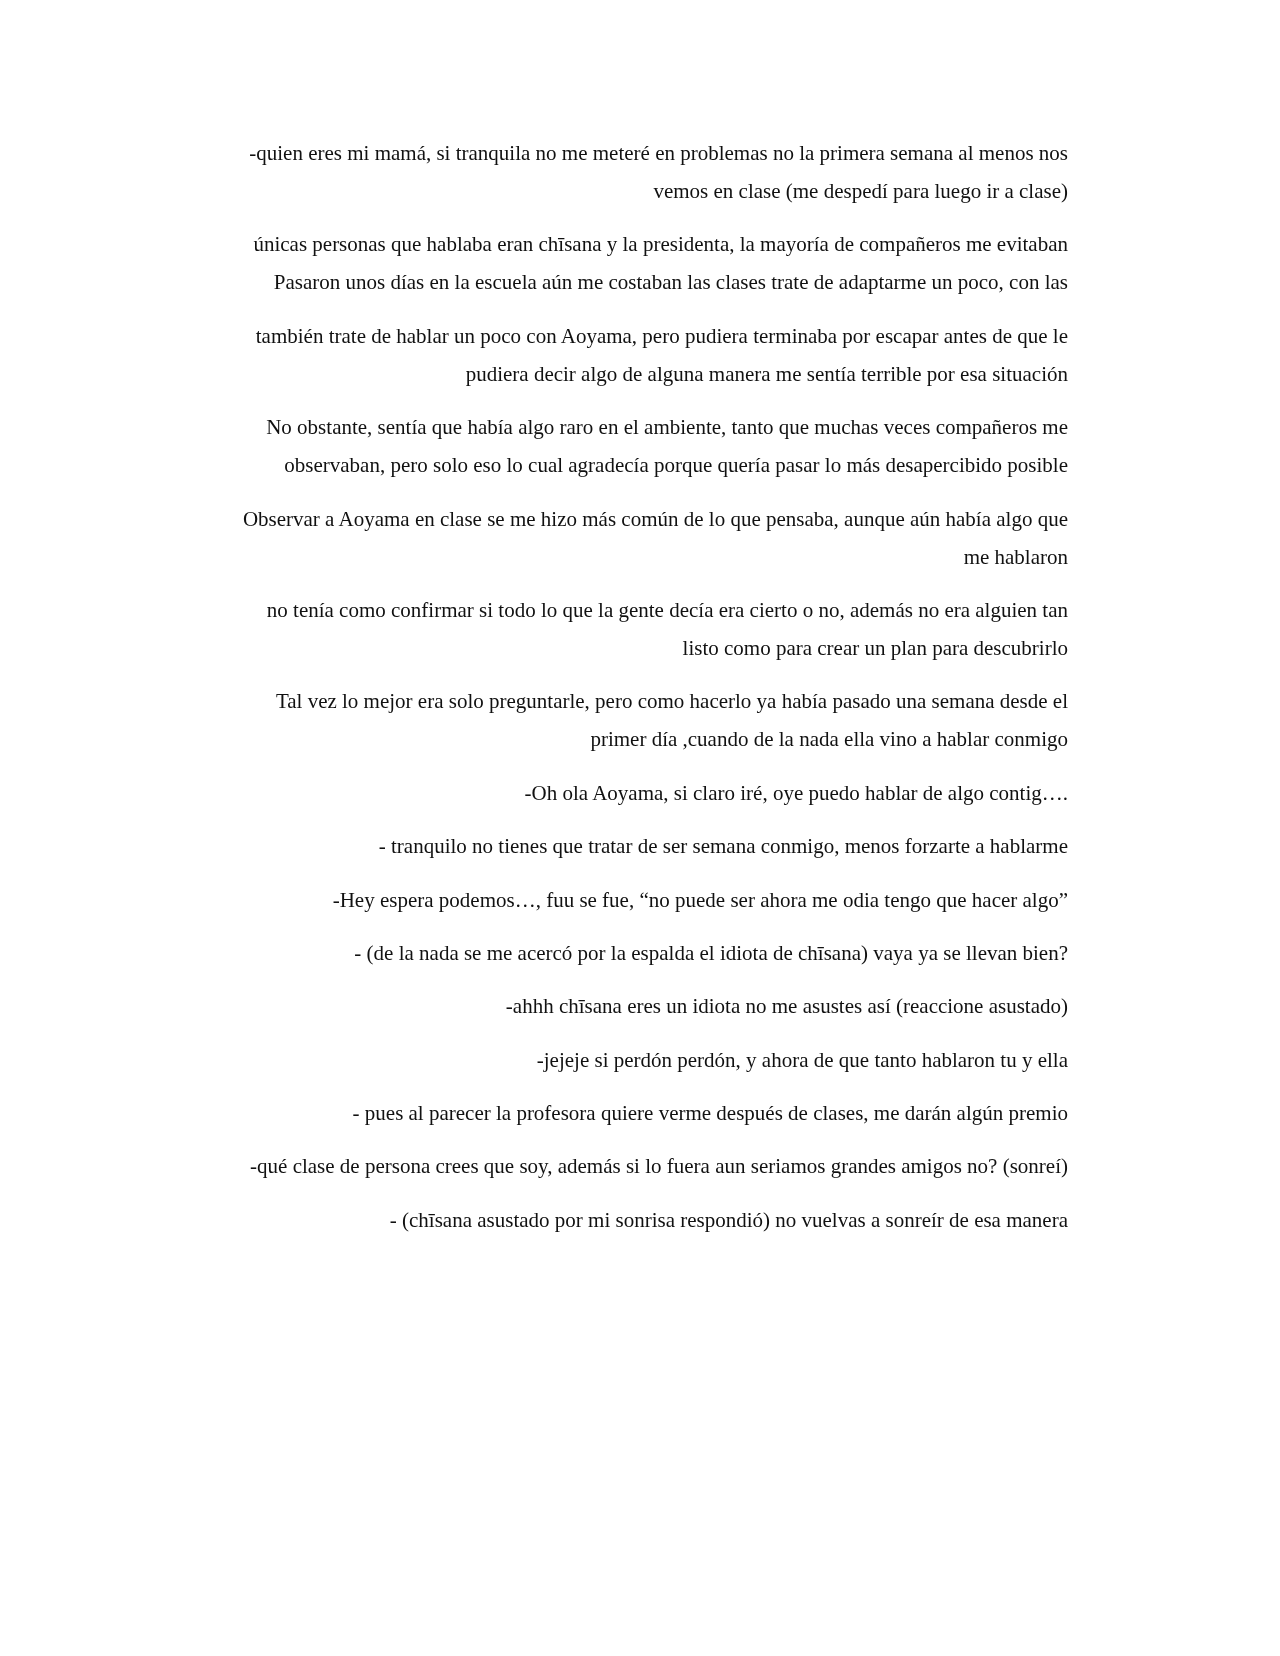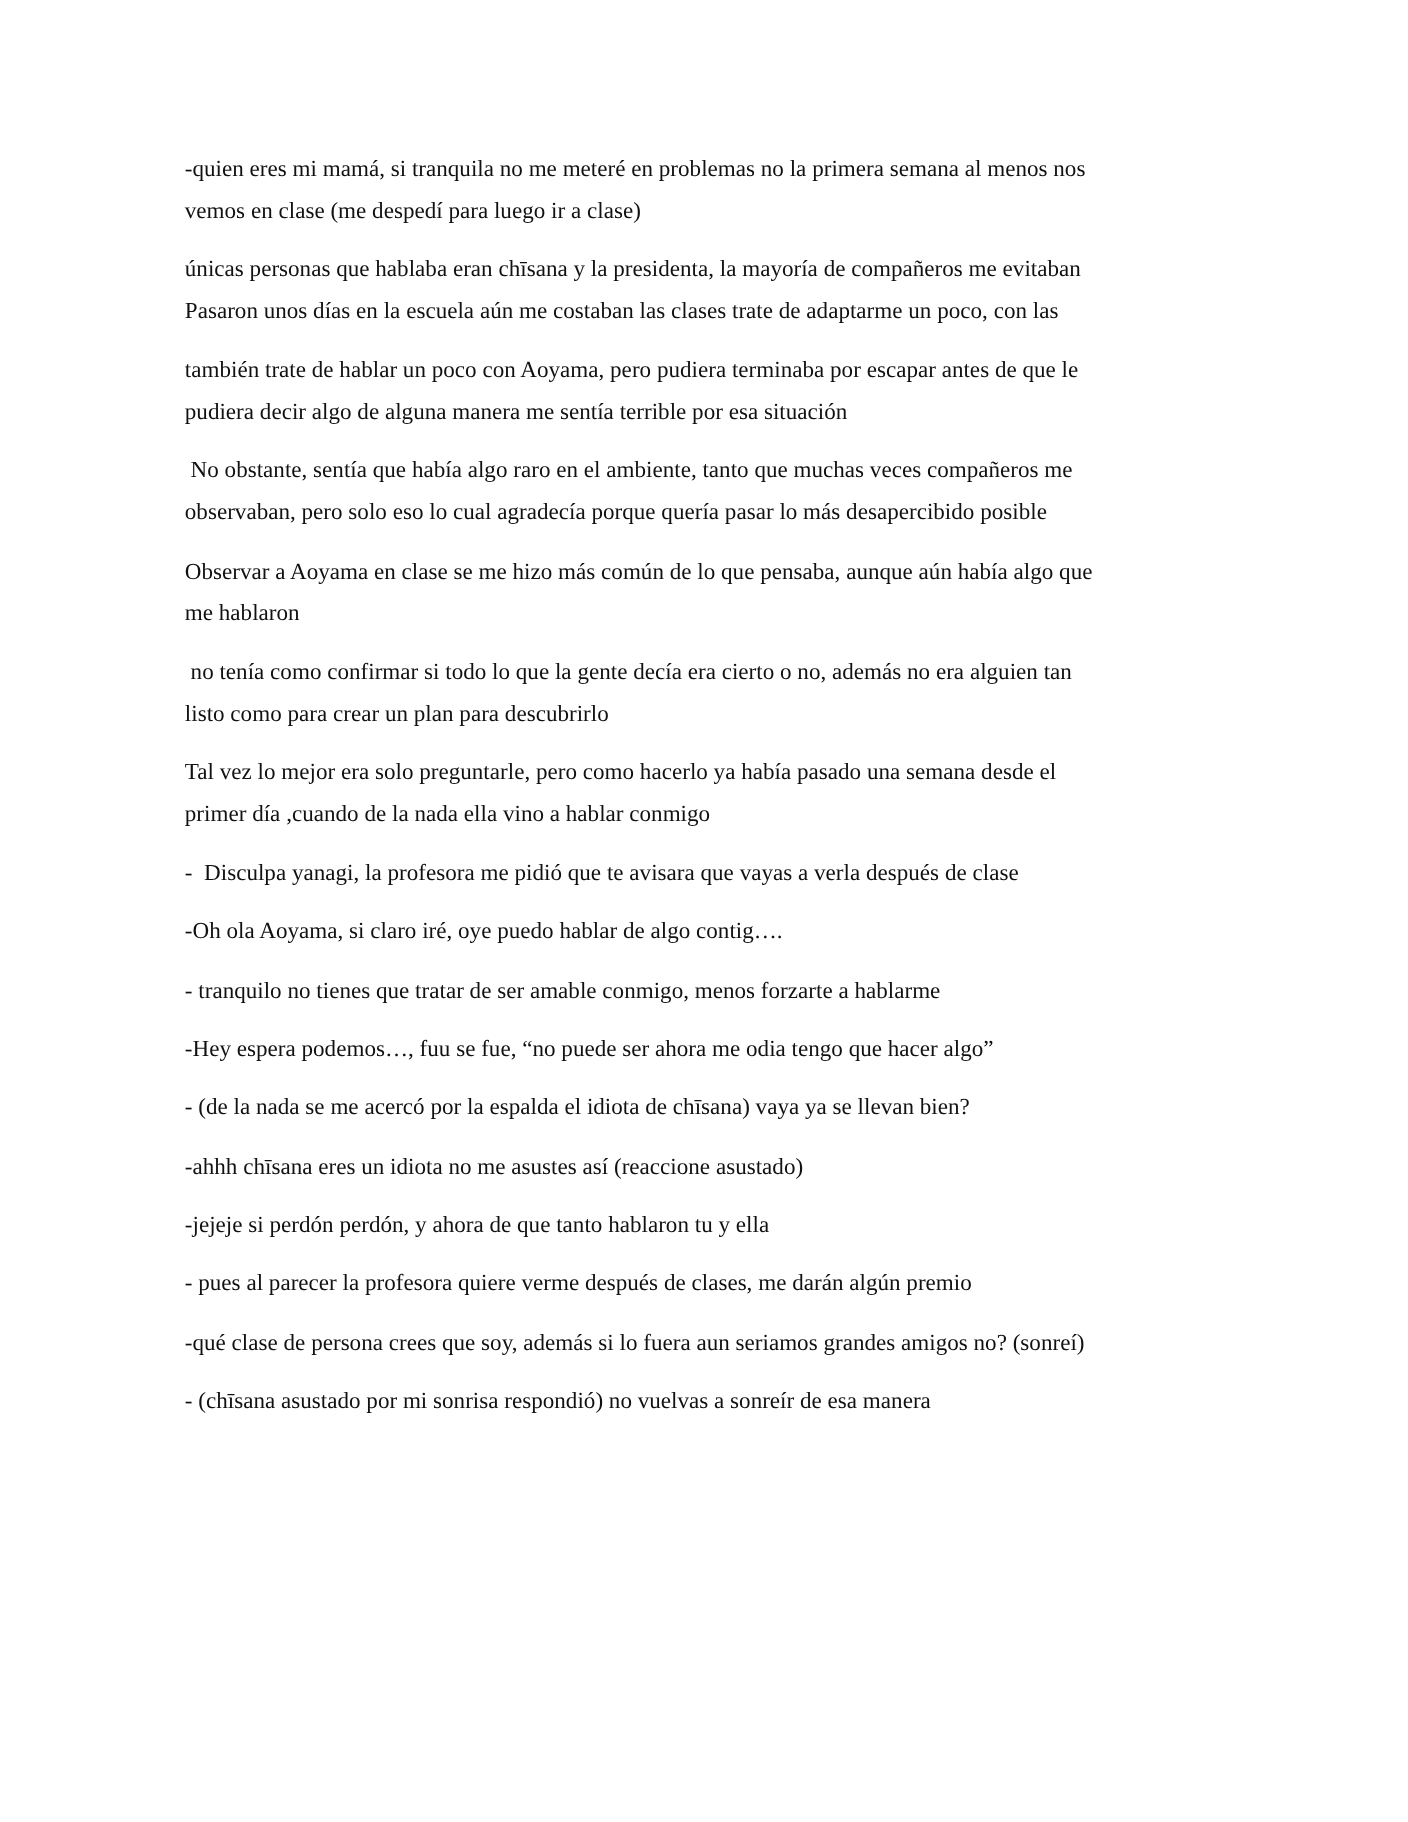--- a/index.html
+++ b/index.html
@@ -32,20 +32,21 @@
     }
     .para {
       margin: 0 0 15.4px 0;
       padding: 0;
     }
     .line {
       display: block;
       height: 38px;
       line-height: 32px;
       white-space: pre;
+      text-align: right;
     }
   </style>
 </head>
 <body>
 
 <div class="page">
   <div class="content">
 
     <p class="para">
       <span class="line">-quien eres mi mamá, si tranquila no me meteré en problemas no la primera semana al menos nos</span>
@@ -76,30 +77,27 @@
       <span class="line"> no tenía como confirmar si todo lo que la gente decía era cierto o no, además no era alguien tan</span>
       <span class="line">listo como para crear un plan para descubrirlo</span>
     </p>
 
     <p class="para">
       <span class="line">Tal vez lo mejor era solo preguntarle, pero como hacerlo ya había pasado una semana desde el</span>
       <span class="line">primer día ,cuando de la nada ella vino a hablar conmigo</span>
     </p>
 
 
-    <p class="para">
-      <span class="line">-  Disculpa yanagi, la profesora me pidió que te avisara que vayas a verla después de clase</span>
-    </p>
 
     <p class="para">
       <span class="line">-Oh ola Aoyama, si claro iré, oye puedo hablar de algo contig….</span>
     </p>
 
     <p class="para">
-      <span class="line">- tranquilo no tienes que tratar de ser amable conmigo, menos forzarte a hablarme</span>
+      <span class="line">- tranquilo no tienes que tratar de ser semana conmigo, menos forzarte a hablarme</span>
     </p>
 
     <p class="para">
       <span class="line">-Hey espera podemos…, fuu se fue, “no puede ser ahora me odia tengo que hacer algo”</span>
     </p>
 
     <p class="para">
       <span class="line">- (de la nada se me acercó por la espalda el idiota de chīsana) vaya ya se llevan bien?</span>
     </p>
 

